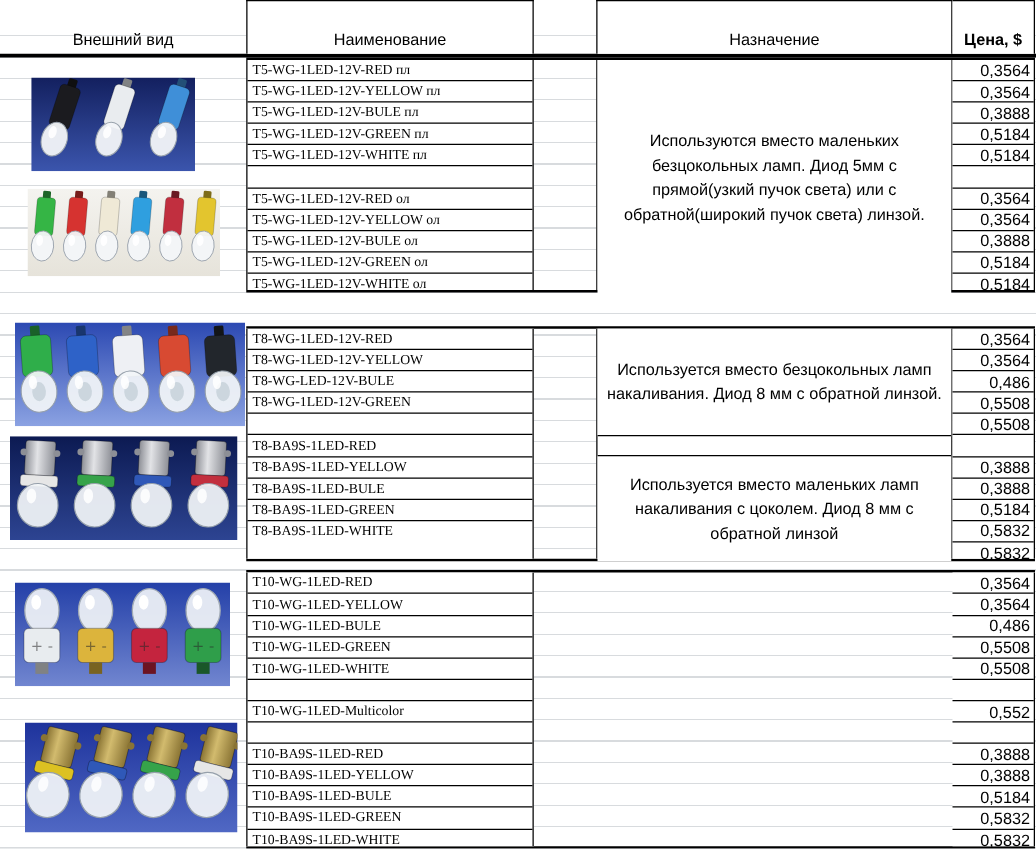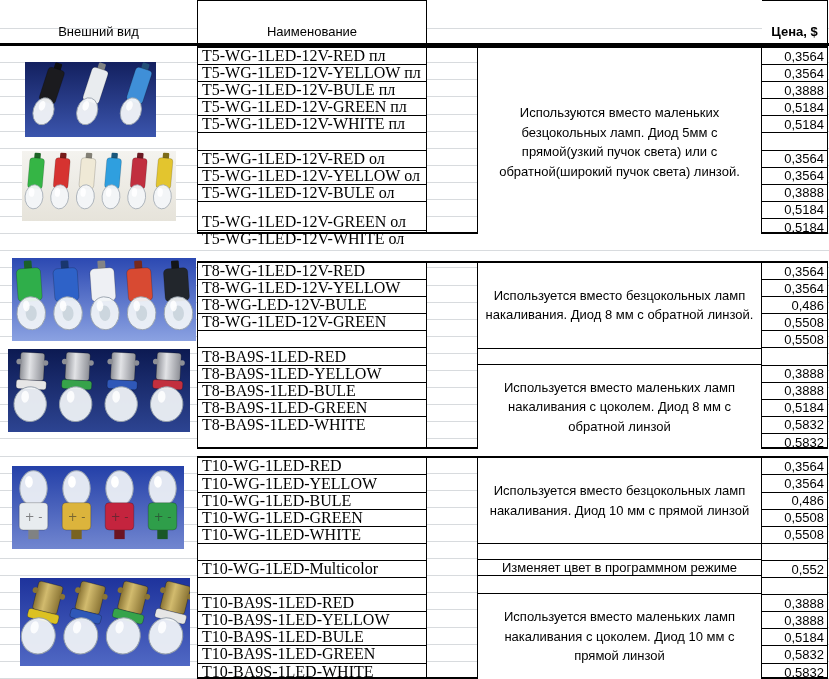--- a/index.html
+++ b/index.html
@@ -27,21 +27,21 @@
   .block{
     position:absolute; left:197px; width:631px; z-index:2;
     border-top:2px solid #000; border-bottom:2px solid #000;
   }
   .col{ position:absolute; top:0; bottom:0; background:#fff; }
   .col.names  { left:0;     width:230px; border-left:1px solid #000; border-right:1px solid #000; }
   .col.purpose{ left:280px; width:285px; border-left:1px solid #000; border-right:1px solid #000; }
   .col.price  { left:565px; width:66px;  border-right:1px solid #000; }
   .cell{ border-bottom:1px solid #000; display:flex; align-items:center; overflow:hidden; }
   .cell.last{ border-bottom:none; }
-  .name-cell{ font-family:"Liberation Serif",serif; font-size:16px; padding-left:4px; white-space:nowrap; }
+  .name-cell{ font-family:"Liberation Serif",serif; font-size:11px; padding-left:4px; white-space:nowrap; }
   .price-cell{ justify-content:flex-end; padding-right:3px; font-size:13px; }
   .purpose-cell{
     position:absolute; left:0; right:0; background:#fff;
     display:flex; align-items:center; justify-content:center; text-align:center;
     font-size:13px; line-height:1.5; padding:0 6px;
     border-top:1px solid #000; border-bottom:1px solid #000;
   }
   .photo{ position:absolute; z-index:3; font-size:0; }
   .p1{ left:25px; top:62px;  width:131px; height:75px; }
   .p2{ left:22px; top:151px; width:154px; height:70px; }
@@ -52,36 +52,37 @@
 </style>
 </head>
 <body>
 
 <div class="sheet">
   <div class="gridlines"></div>
 
   <div class="header">
     <div class="hcell c-appearance">Внешний вид</div>
     <div class="hcell c-name">Наименование</div>
+    <div class="hcell c-purpose">Назначение</div>
     <div class="hcell c-price">Цена, $</div>
   </div>
 
   <div id="blocks">
       <div class="block" style="top: 46px; height: 188.1px;">
         <div class="col names">
           <div class="cell name-cell" style="height: 17.1px;">T5-WG-1LED-12V-RED пл</div>
           <div class="cell name-cell" style="height: 17.1px;">T5-WG-1LED-12V-YELLOW пл</div>
           <div class="cell name-cell" style="height: 17.1px;">T5-WG-1LED-12V-BULE пл</div>
           <div class="cell name-cell" style="height: 17.1px;">T5-WG-1LED-12V-GREEN пл</div>
           <div class="cell name-cell" style="height: 17.1px; text-align: right;">T5-WG-1LED-12V-WHITE пл</div>
           <div class="cell name-cell" style="height: 17.1px;"></div>
           <div class="cell name-cell" style="height: 17.1px;">T5-WG-1LED-12V-RED ол</div>
           <div class="cell name-cell" style="height: 17.1px;">T5-WG-1LED-12V-YELLOW ол</div>
           <div class="cell name-cell" style="height: 17.1px;">T5-WG-1LED-12V-BULE ол</div>
-          <div class="cell name-cell" style="height: 17.1px; margin-top: 12px;">T5-WG-1LED-12V-GREEN ол</div>
+          <div class="cell name-cell" style="height: 17.1px;">T5-WG-1LED-12V-GREEN ол</div>
           <div class="cell name-cell last" style="height: 17.1px;">T5-WG-1LED-12V-WHITE ол</div>
         </div>
         <div class="col purpose">
           <div class="purpose-cell" style="top: 0px; height: 188.1px; border-top: none; border-bottom: none;">Используются вместо маленьких безцокольных ламп. Диод 5мм с прямой(узкий пучок света) или с обратной(широкий пучок света) линзой.</div>
         </div>
         <div class="col price">
           <div class="cell price-cell" style="height: 17.1px;">0,3564</div>
           <div class="cell price-cell" style="height: 17.1px;">0,3564</div>
           <div class="cell price-cell" style="height: 17.1px;">0,3888</div>
           <div class="cell price-cell" style="height: 17.1px;">0,5184</div>
@@ -134,25 +135,20 @@
           <div class="cell name-cell" style="height: 17.1px;">T10-WG-1LED-WHITE</div>
           <div class="cell name-cell" style="height: 17.1px;"></div>
           <div class="cell name-cell" style="height: 17.1px;">T10-WG-1LED-Multicolor</div>
           <div class="cell name-cell" style="height: 17.1px;"></div>
           <div class="cell name-cell" style="height: 17.1px;">T10-BA9S-1LED-RED</div>
           <div class="cell name-cell" style="height: 17.1px;">T10-BA9S-1LED-YELLOW</div>
           <div class="cell name-cell" style="height: 17.1px;">T10-BA9S-1LED-BULE</div>
           <div class="cell name-cell" style="height: 17.1px;">T10-BA9S-1LED-GREEN</div>
           <div class="cell name-cell last" style="height: 17.1px;">T10-BA9S-1LED-WHITE</div>
         </div>
-        <div class="col purpose">
-          <div class="purpose-cell" style="top: 0px; height: 85.5px; border-top: none;">Используется вместо безцокольных ламп накаливания. Диод 10 мм с прямой линзой</div>
-          <div class="purpose-cell" style="top: 100.6px; height: 17.1px;">Изменяет цвет в программном режиме</div>
-          <div class="purpose-cell" style="top: 134.8px; height: 85.5px; border-bottom: none;">Используется вместо маленьких ламп накаливания с цоколем. Диод 10 мм с прямой линзой</div>
-        </div>
         <div class="col price">
           <div class="cell price-cell" style="height: 17.1px;">0,3564</div>
           <div class="cell price-cell" style="height: 17.1px;">0,3564</div>
           <div class="cell price-cell" style="height: 17.1px;">0,486</div>
           <div class="cell price-cell" style="height: 17.1px;">0,5508</div>
           <div class="cell price-cell" style="height: 17.1px;">0,5508</div>
           <div class="cell price-cell" style="height: 17.1px;"></div>
           <div class="cell price-cell" style="height: 17.1px;">0,552</div>
           <div class="cell price-cell" style="height: 17.1px;"></div>
           <div class="cell price-cell" style="height: 17.1px;">0,3888</div>

